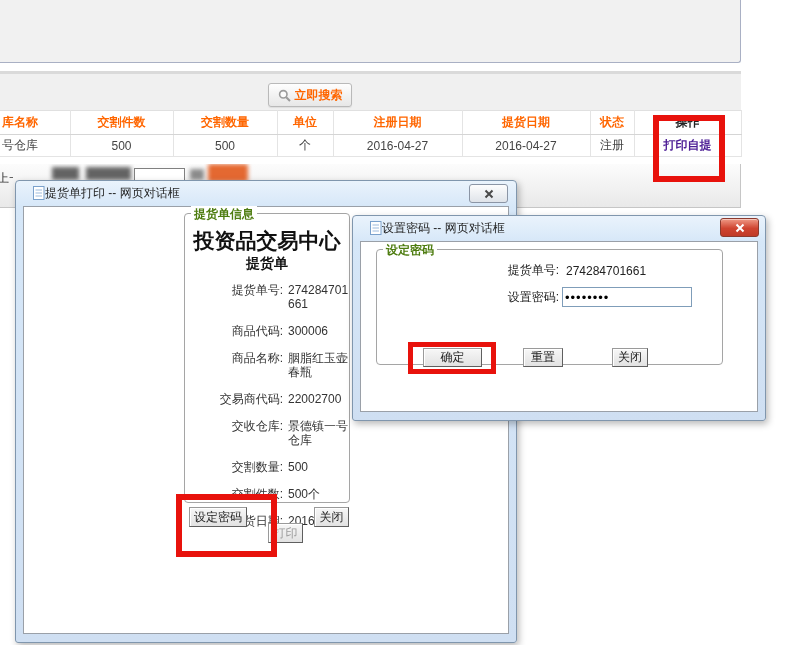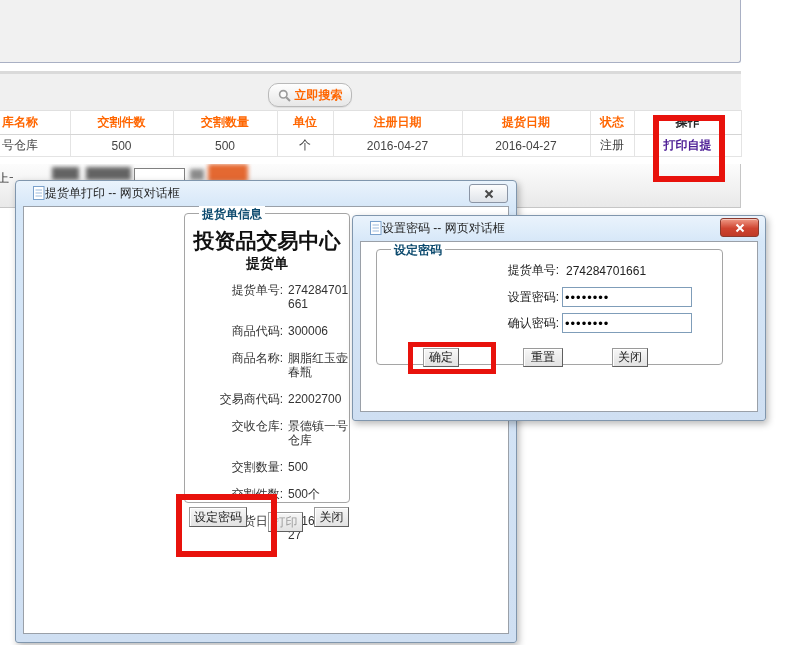--- a/index.html
+++ b/index.html
@@ -6,21 +6,21 @@
   html,body { width:800px; height:645px; background:#fff; overflow:hidden;
     font-family:"Liberation Sans","DejaVu Sans",sans-serif; font-size:12px; color:#333; }
   .abs { position:absolute; }
 
   
   .top-panel { left:0; top:0; width:741px; height:63px; background:#f1f1f1;
     border-right:1px solid #a9b0c4; border-bottom:1px solid #a9b0c4; border-radius:0 0 3px 0; }
   .toolbar-strip { left:0; top:71px; width:741px; height:39px; background:#f0f0f0;
     border-top:3px solid #dadada; }
   .search-btn { position:absolute; left:268px; top:9px; width:84px; height:24px;
-    background:linear-gradient(#fefefe,#e7e7e7); border:1px solid #b9b9b9; border-radius:10px;
+    background:linear-gradient(#fefefe,#e7e7e7); border:1px solid #b9b9b9; border-radius:3px;
     display:flex; align-items:center; justify-content:center; gap:4px; cursor:pointer;
     box-shadow:0 1px 1px rgba(0,0,0,.08); }
   .search-btn span { color:#f60; font-weight:bold; }
 
   table.grid { position:absolute; left:0; top:110px; width:741px; border-collapse:collapse; table-layout:fixed; }
   table.grid th, table.grid td { border:1px solid #e4e4e4; border-top:1px solid #e0e0e0; text-align:center; overflow:hidden; white-space:nowrap; }
   table.grid th { height:24px; color:#f60; font-weight:bold; background:#fff; border-bottom:1px solid #d5d5d5; }
   table.grid th.dark { color:#222;margin-left:8px; }
   table.grid td { height:22px; color:#444; background:#fff; }
   table.grid .lft { border-left:none; text-align:left; padding-left:2px; }
@@ -56,49 +56,49 @@
   .close-gray { background:linear-gradient(#fdfdfd,#dfe3e9); border:1px solid #8b95a5; }
   .close-red { background:linear-gradient(#f09a86,#cf4430 55%,#c03a27); border:1px solid #8c3a2e;
     box-shadow:inset 0 1px 0 rgba(255,255,255,.45); }
 
   #printDialog { left:15px; top:180px; width:502px; height:463px; z-index:10; }
   #printDialog .dlg-close { left:453px; top:3px; }
   #pwdDialog { left:352px; top:215px; width:414px; height:206px; z-index:20; }
   #pwdDialog .dlg-close { left:367px; top:2px; }
 
   .fieldset { position:absolute; border:1px solid #a5a5a5; border-radius:4px; background:#fff; }
-  .legend { position:absolute; top:-8px; left:14px; background:#fff; padding:0 3px;
-    color:#0c4a6e; font-weight:bold; }
+  .legend { position:absolute; top:-8px; left:6px; background:#fff; padding:0 3px;
+    color:#4d7c0f; font-weight:bold; }
 
   
   #fsPrint { left:168px; top:32px; width:166px; height:290px; }
   .doc-title1 { margin-top:13px; text-align:center; font-size:21px; font-weight:bold; color:#111; }
   .doc-title2 { text-align:center; font-size:14px; font-weight:bold; color:#111; margin-bottom:10px; }
   .f-row { display:flex; margin-bottom:13px; line-height:14px; }
   .f-label { width:98px; text-align:right; flex:none; color:#333; }
   .f-value { width:76px; margin-left:5px; color:#333; word-break:break-word; }
 
   .btn-classic { position:absolute; height:20px; background:linear-gradient(#f7f7f7,#e2e2e2);
     border:1px solid; border-color:#9a9a9a #5f5f5f #5f5f5f #9a9a9a;
     box-shadow:inset 1px 1px 0 #fff; font-size:12px; color:#222; text-align:center;
     line-height:18px; cursor:pointer; padding:0 4px; }
   .btn-disabled { color:#9c9c9c; cursor:default; }
   #btnSetPwd { left:173px; top:326px; width:58px; }
-  #btnPrint  { left:252px; top:331px; width:35px; }
+  #btnPrint  { left:252px; top:342px; width:35px; }
   #btnClose1 { left:298px; top:326px; width:35px; }
 
   
   #fsPwd { left:23px; top:33px; width:347px; height:116px; }
   .p-row { display:flex; align-items:center; margin-bottom:6px; }
   .p-row.first { margin-top:12px; margin-bottom:8px; }
   .p-label { width:182px; text-align:right; flex:none; color:#222; }
   .p-value { margin-left:7px; color:#222; }
   .pwd-input { margin-left:3px; width:130px; height:20px; border:1px solid #7f9db9;
     font-size:13px; padding:0 2px; color:#000; letter-spacing:1px; }
-  #btnOk    { left:70px;  top:132px; width:36px; height:19px; line-height:17px; }
+  #btnOk    { left:70px;  top:132px; width:59px; height:19px; line-height:17px; }
   #btnReset { left:170px; top:132px; width:40px; height:19px; line-height:17px; }
   #btnClose2{ left:259px; top:132px; width:36px; height:19px; line-height:17px; }
 </style>
 </head>
 <body>
 
 <div class="abs top-panel"></div>
 
 <div class="abs toolbar-strip">
   <div class="search-btn">
@@ -238,24 +238,20 @@
   <div id="fsPwd" class="fieldset">
     <span class="legend">设定密码</span>
     <div class="p-row first">
       <span class="p-label">提货单号:</span>
       <span class="p-value">274284701661</span>
     </div>
     <div class="p-row">
       <span class="p-label">设置密码:</span>
       <input class="pwd-input" type="password" value="••••••••" style="">
     </div>
-    <div class="p-row">
-      <span class="p-label">确认密码:</span>
-      <input class="pwd-input" type="password" value="••••••••" style="">
-    </div>
   </div>
 
   <button id="btnOk" class="btn-classic">确定</button>
   <button id="btnReset" class="btn-classic">重置</button>
   <button id="btnClose2" class="btn-classic">关闭</button>
 </div>
 
 <div id="redRect3" class="red-rect"></div>
 
 </body></html>

